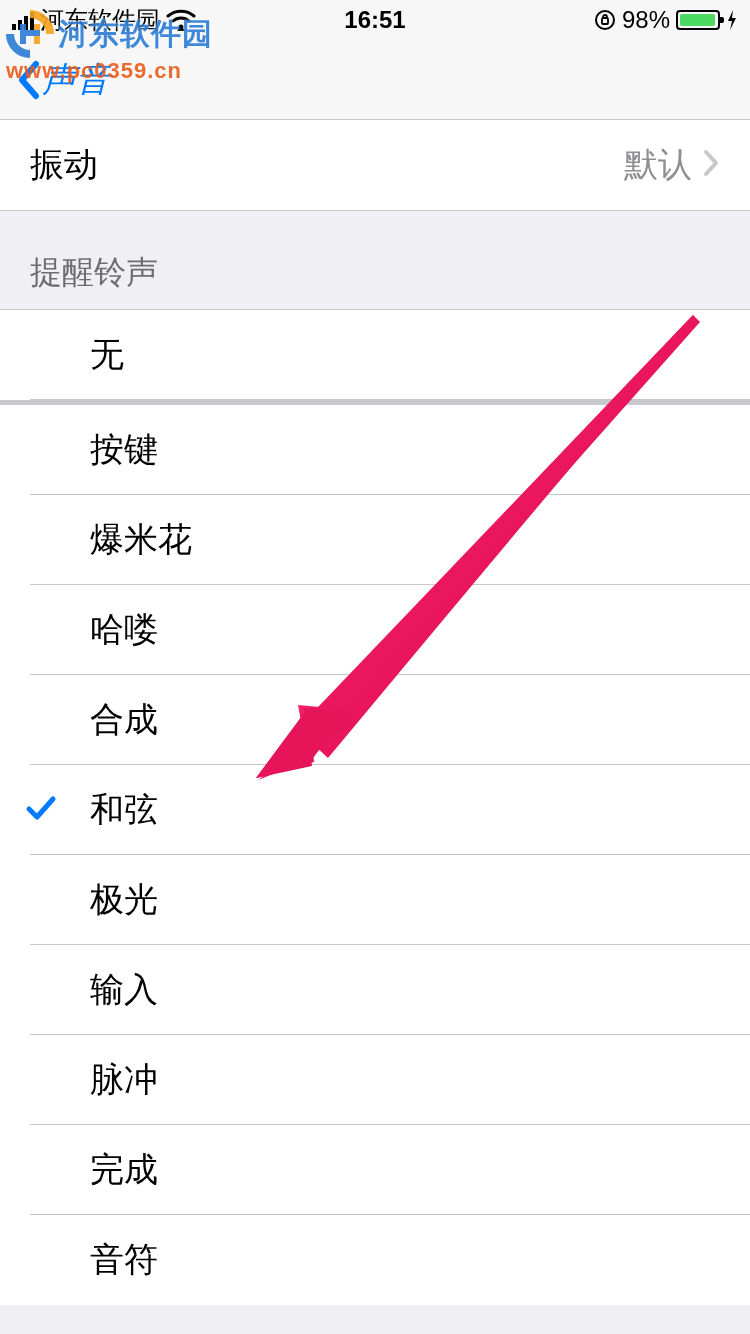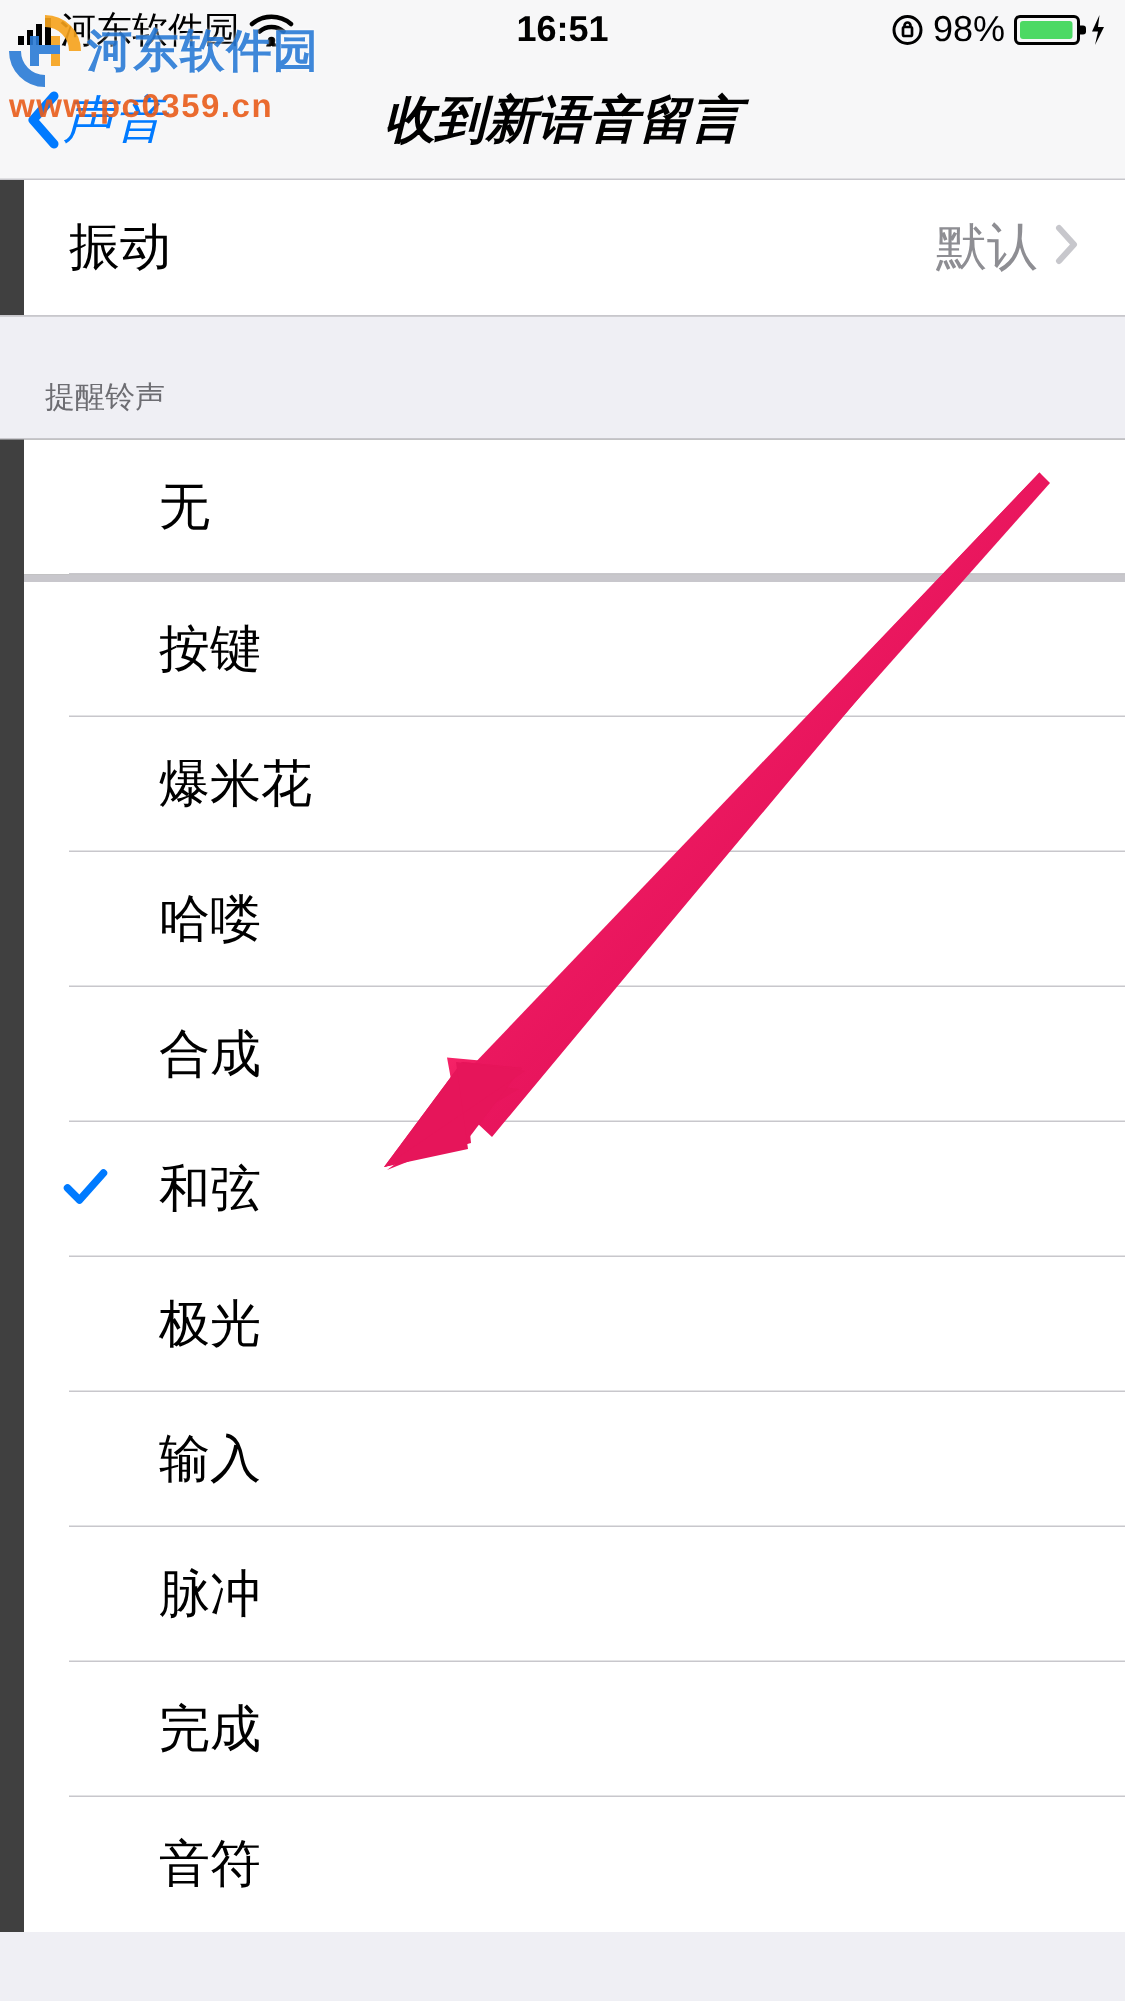--- a/index.html
+++ b/index.html
@@ -130,21 +130,21 @@
       letter-spacing:1px;
       text-shadow: 0 0 2px #fff;
     }
     .wm-url {
       font-size: 22px;
       color: #e95c1a;
       font-weight:600;
       letter-spacing:1px;
     }
     
-    .cell-group { background:#404040;padding-left:16px; }
+    .cell-group { background:#4c1d95; }
     .cell {
       display:flex;
       align-items:center;
       min-height: 90px;
       padding: 0 30px 0 30px;
       background:#fff;
       position:relative;
     }
     .cell.nav-cell { padding-left: 30px; }
     .cell .label {
@@ -164,21 +164,21 @@
       position:absolute;
       left:30px;
       right:0;
       bottom:0;
       height:1px;
       background:#c8c7cc;
     }
 
     .section-header {
       padding: 40px 30px 14px 30px;
-      font-size: 20px;
+      font-size: 32px;
       color:#6d6d72;
       background:#efeff4;
     }
     .group-top-border { border-top:1px solid #c8c7cc;}
     .group-bottom-border { border-bottom:1px solid #c8c7cc;}
 
     
     .tone-list .cell { padding-left: 90px; }
     .tone-list .cell .check {
       position:absolute;
@@ -249,21 +249,20 @@
   </div>
 </div>
 
 <div class="nav-bar">
   <div class="back-btn">
     <svg width="24" height="40" viewBox="0 0 24 40">
       <path d="M20 4 L6 20 L20 36" fill="none" stroke="#007aff" stroke-width="6" stroke-linecap="round" stroke-linejoin="round"></path>
     </svg>
     <span>声音</span>
   </div>
-  <div class="nav-title">收到新语音留言</div>
 </div>
 
 <div class="cell-group group-bottom-border">
   <div class="cell nav-cell last">
     <span class="label">振动</span>
     <span class="value">默认</span>
     <span class="chevron">
       <svg width="18" height="30" viewBox="0 0 18 30">
           <path d="M4 4 L14 15 L4 26" fill="none" stroke="#c7c7cc" stroke-width="4" stroke-linecap="round" stroke-linejoin="round"></path>
         </svg>

